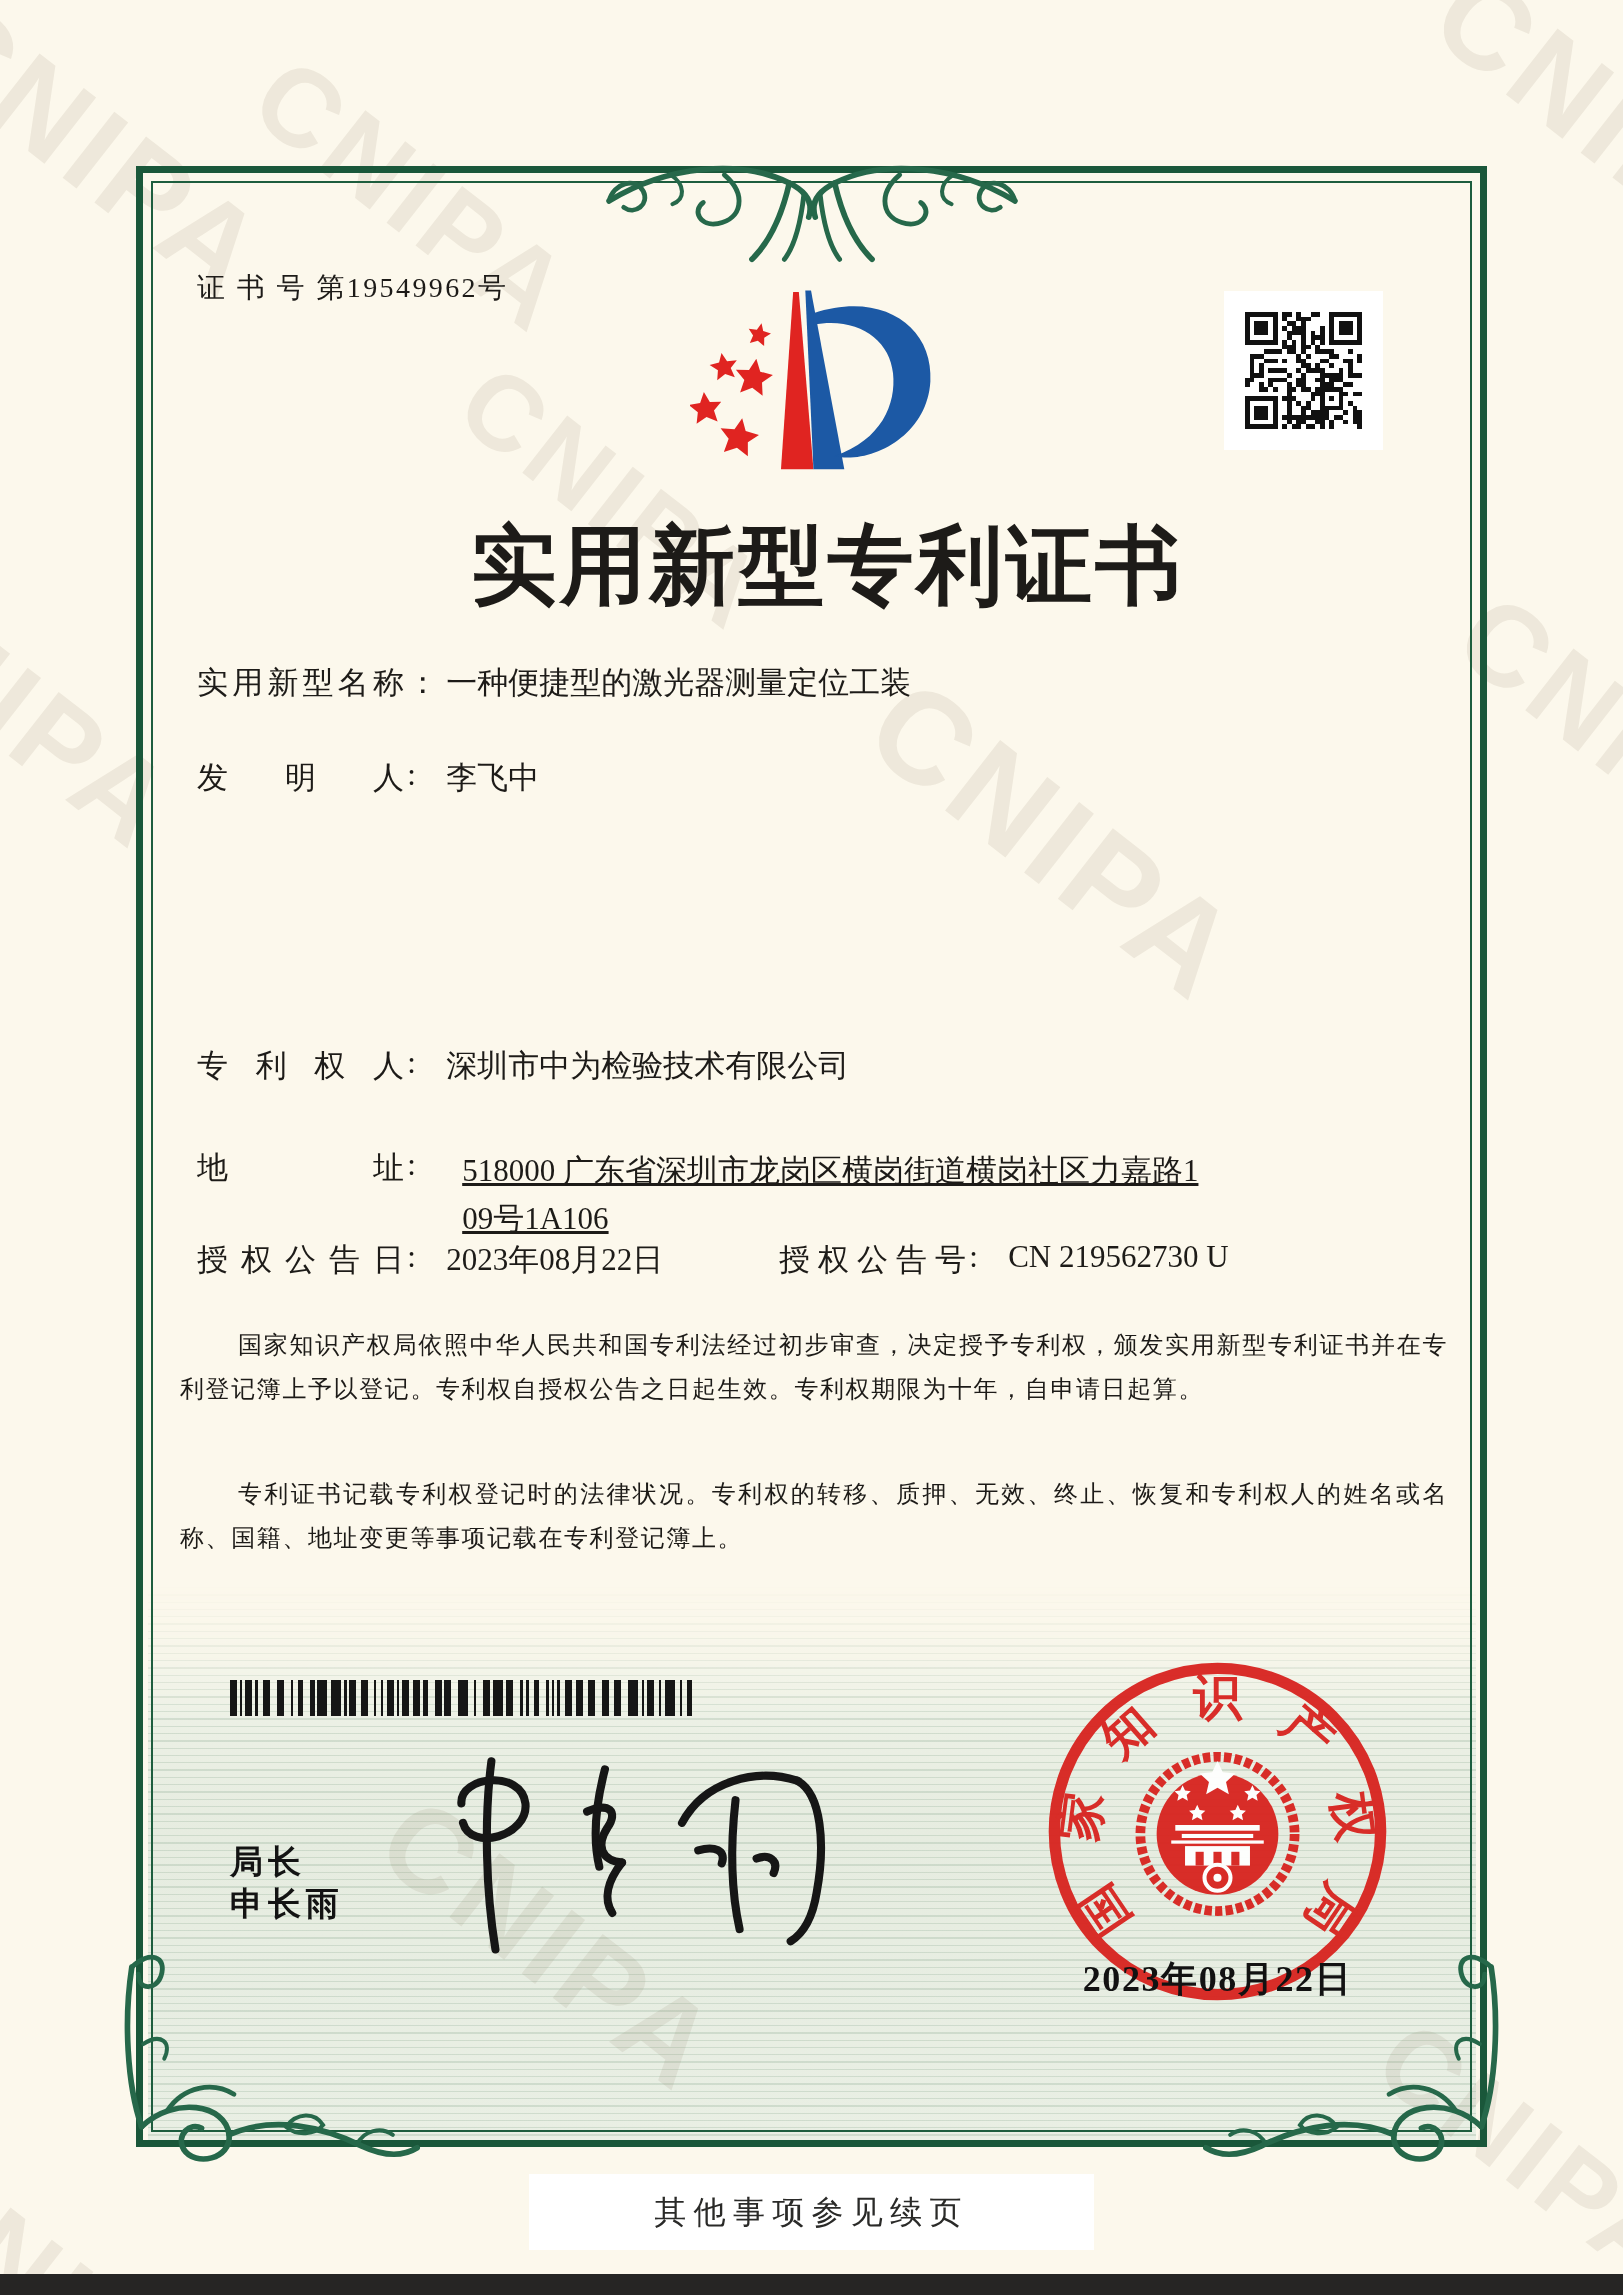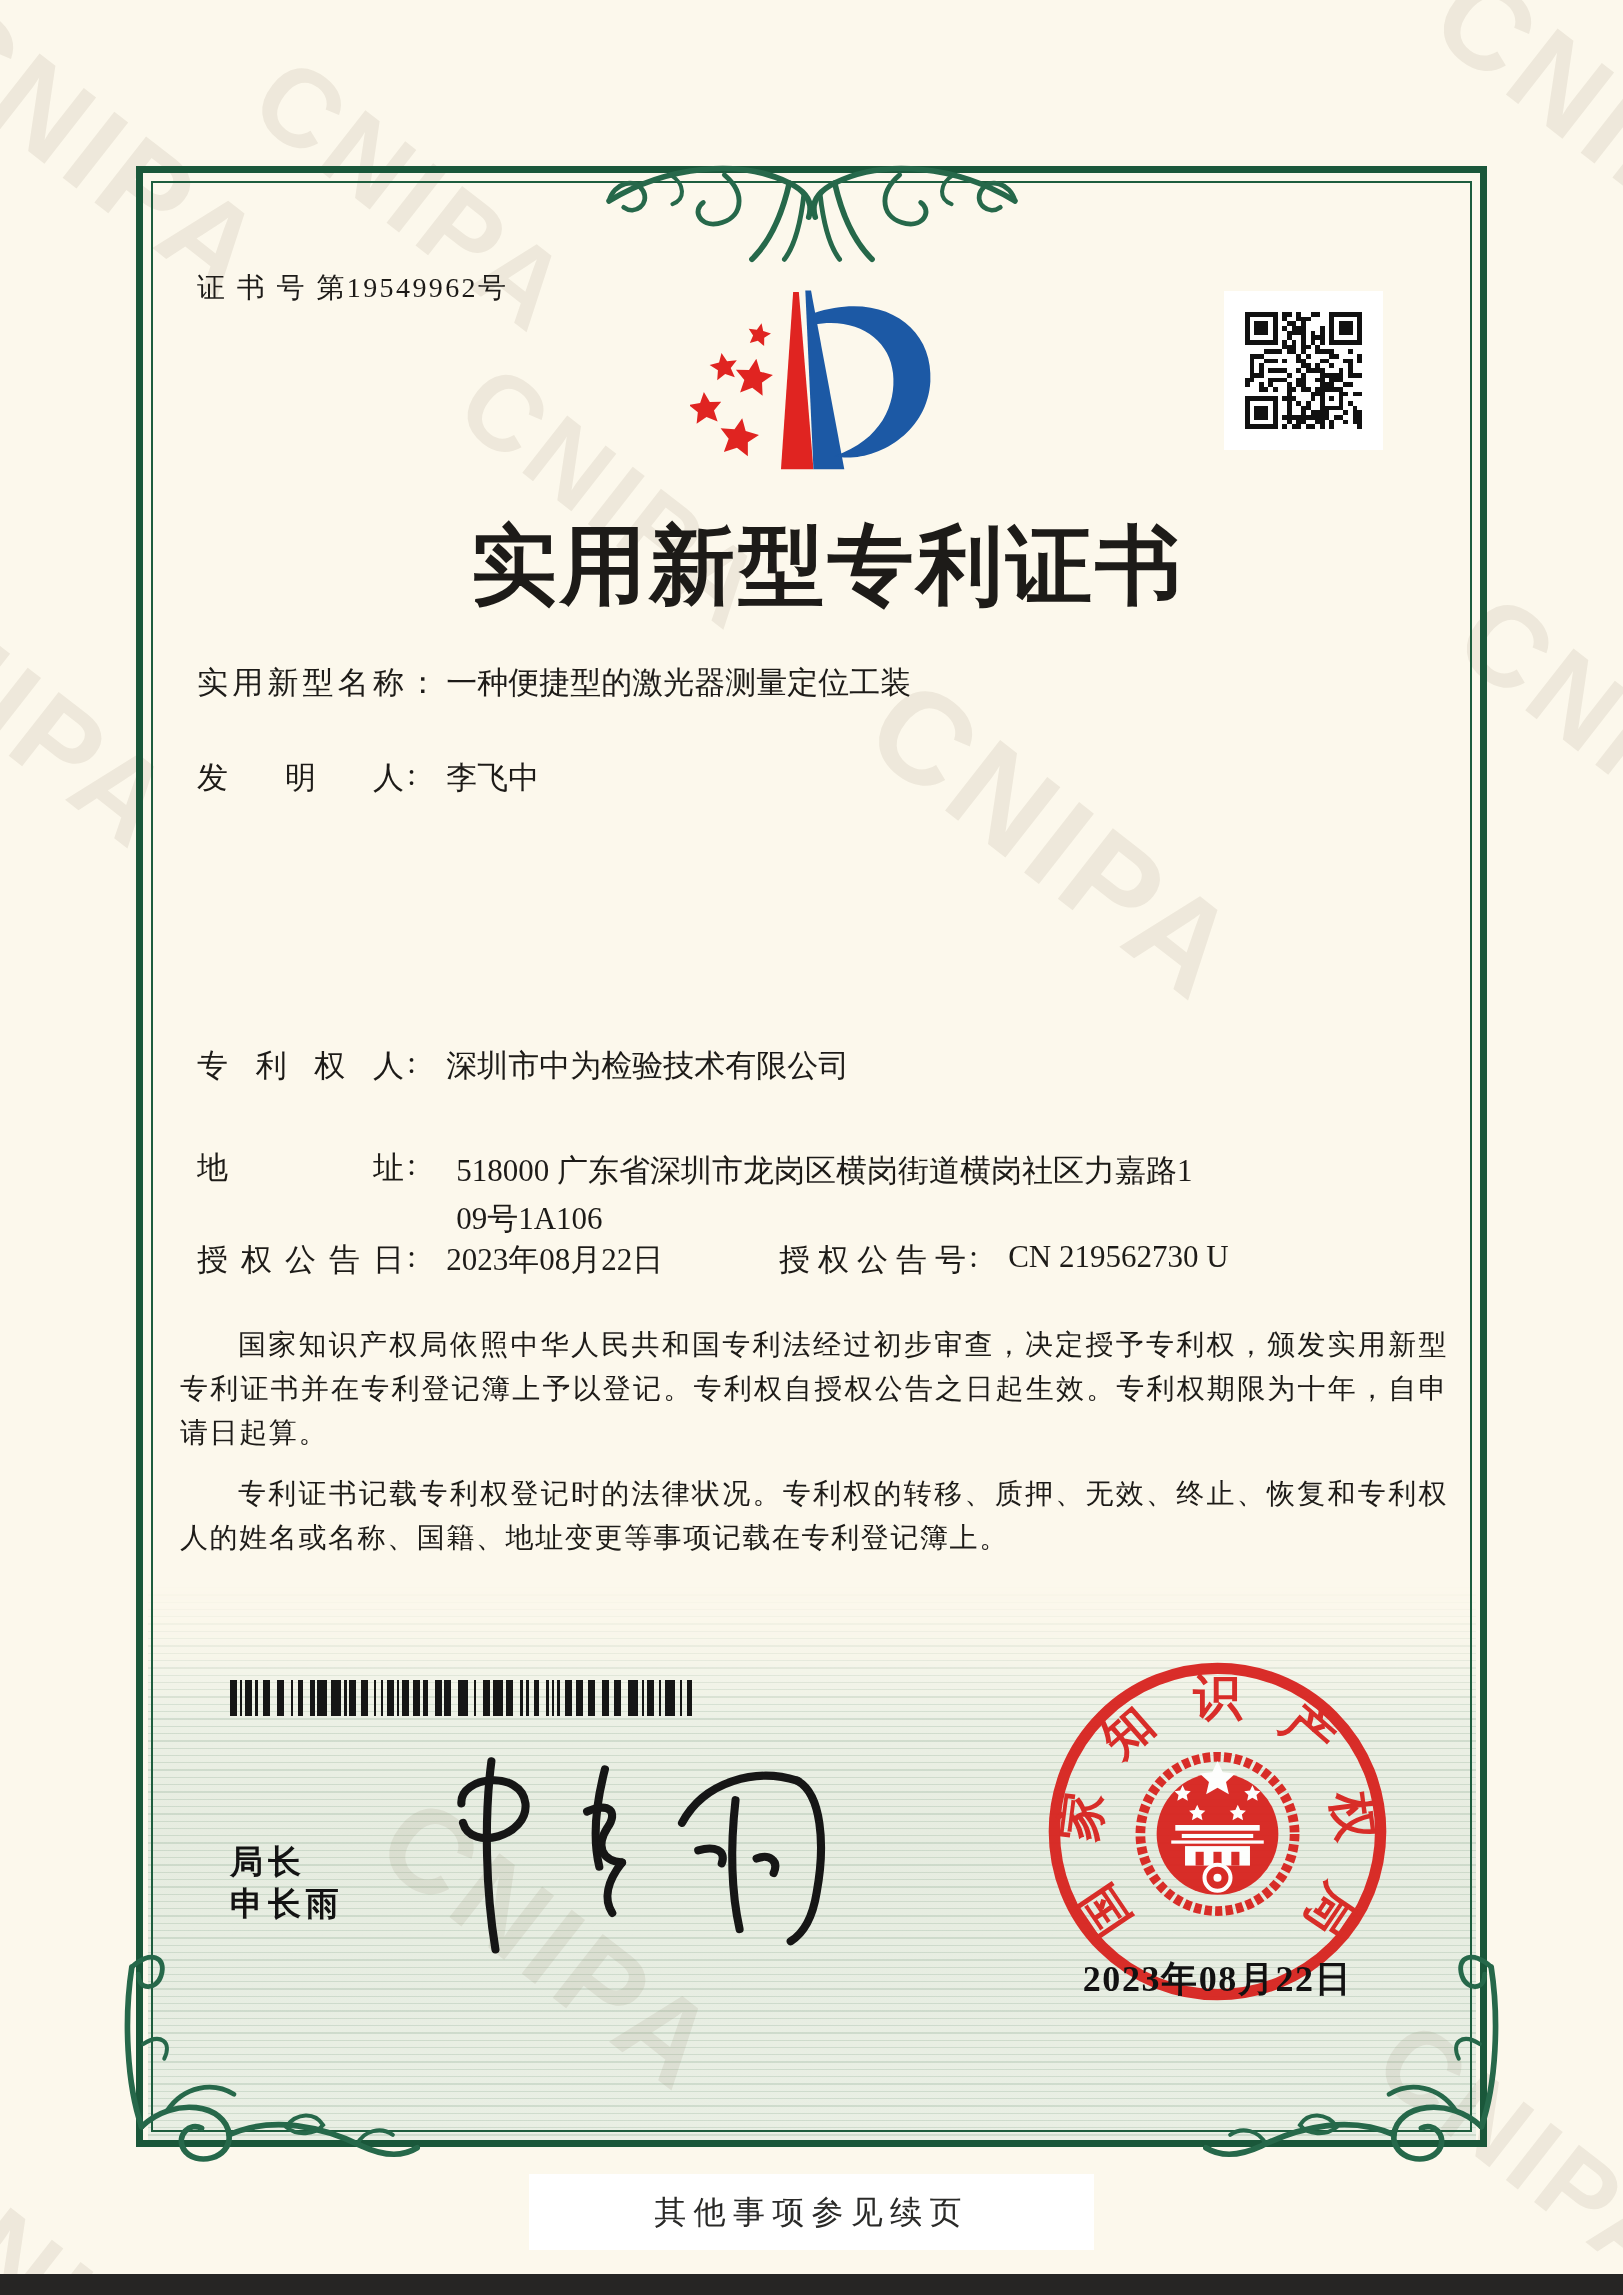--- a/index.html
+++ b/index.html
@@ -28,24 +28,24 @@
 
   .certno{left:197px;top:269px;font-size:28px;letter-spacing:2.4px;}
 
   .title{left:16px;top:508px;width:100%;text-align:center;font-size:86px;font-weight:700;letter-spacing:3.2px;}
 
   .row{position:absolute;left:197px;font-size:31px;white-space:nowrap;}
   .flabel{display:inline-block;width:207px;text-align:justify;text-align-last:justify;vertical-align:top;}
   .flabel-sm{display:inline-block;width:187px;text-align:justify;text-align-last:justify;vertical-align:top;}
   .fcolon{display:inline-block;width:34px;padding-left:3.2px;vertical-align:top;}
   .fvalue{display:inline-block;margin-left:5px;vertical-align:top;}
-  .addrval{display:inline-block;margin-left:15px;width:840px;white-space:normal;line-height:48px;vertical-align:top;}
+  .addrval{display:inline-block;margin-left:21px;width:840px;white-space:normal;line-height:48px;vertical-align:top;text-decoration:underline;}
   .grant2{position:absolute;left:582px;top:0;}
 
-  .para{position:absolute;left:180px;width:1268px;font-size:28px;line-height:44px;
+  .para{position:absolute;left:180px;width:1268px;font-size:24px;line-height:44px;
         text-indent:58px;letter-spacing:1.6px;text-align:justify;}
 
   .barcode{position:absolute;left:230px;top:1680px;width:469px;height:36px;overflow:hidden;}
   .barcode span{position:absolute;top:0;bottom:0;background:#161616;}
 
   .dirlabel{position:absolute;left:230px;font-family:"Liberation Sans",sans-serif;
             font-weight:700;font-size:33px;letter-spacing:4.9px;color:#131313;}
 
   .sealdate{position:absolute;left:1039px;top:1955px;width:357px;text-align:center;
             font-size:36px;font-weight:700;letter-spacing:1.6px;color:#121212;}

